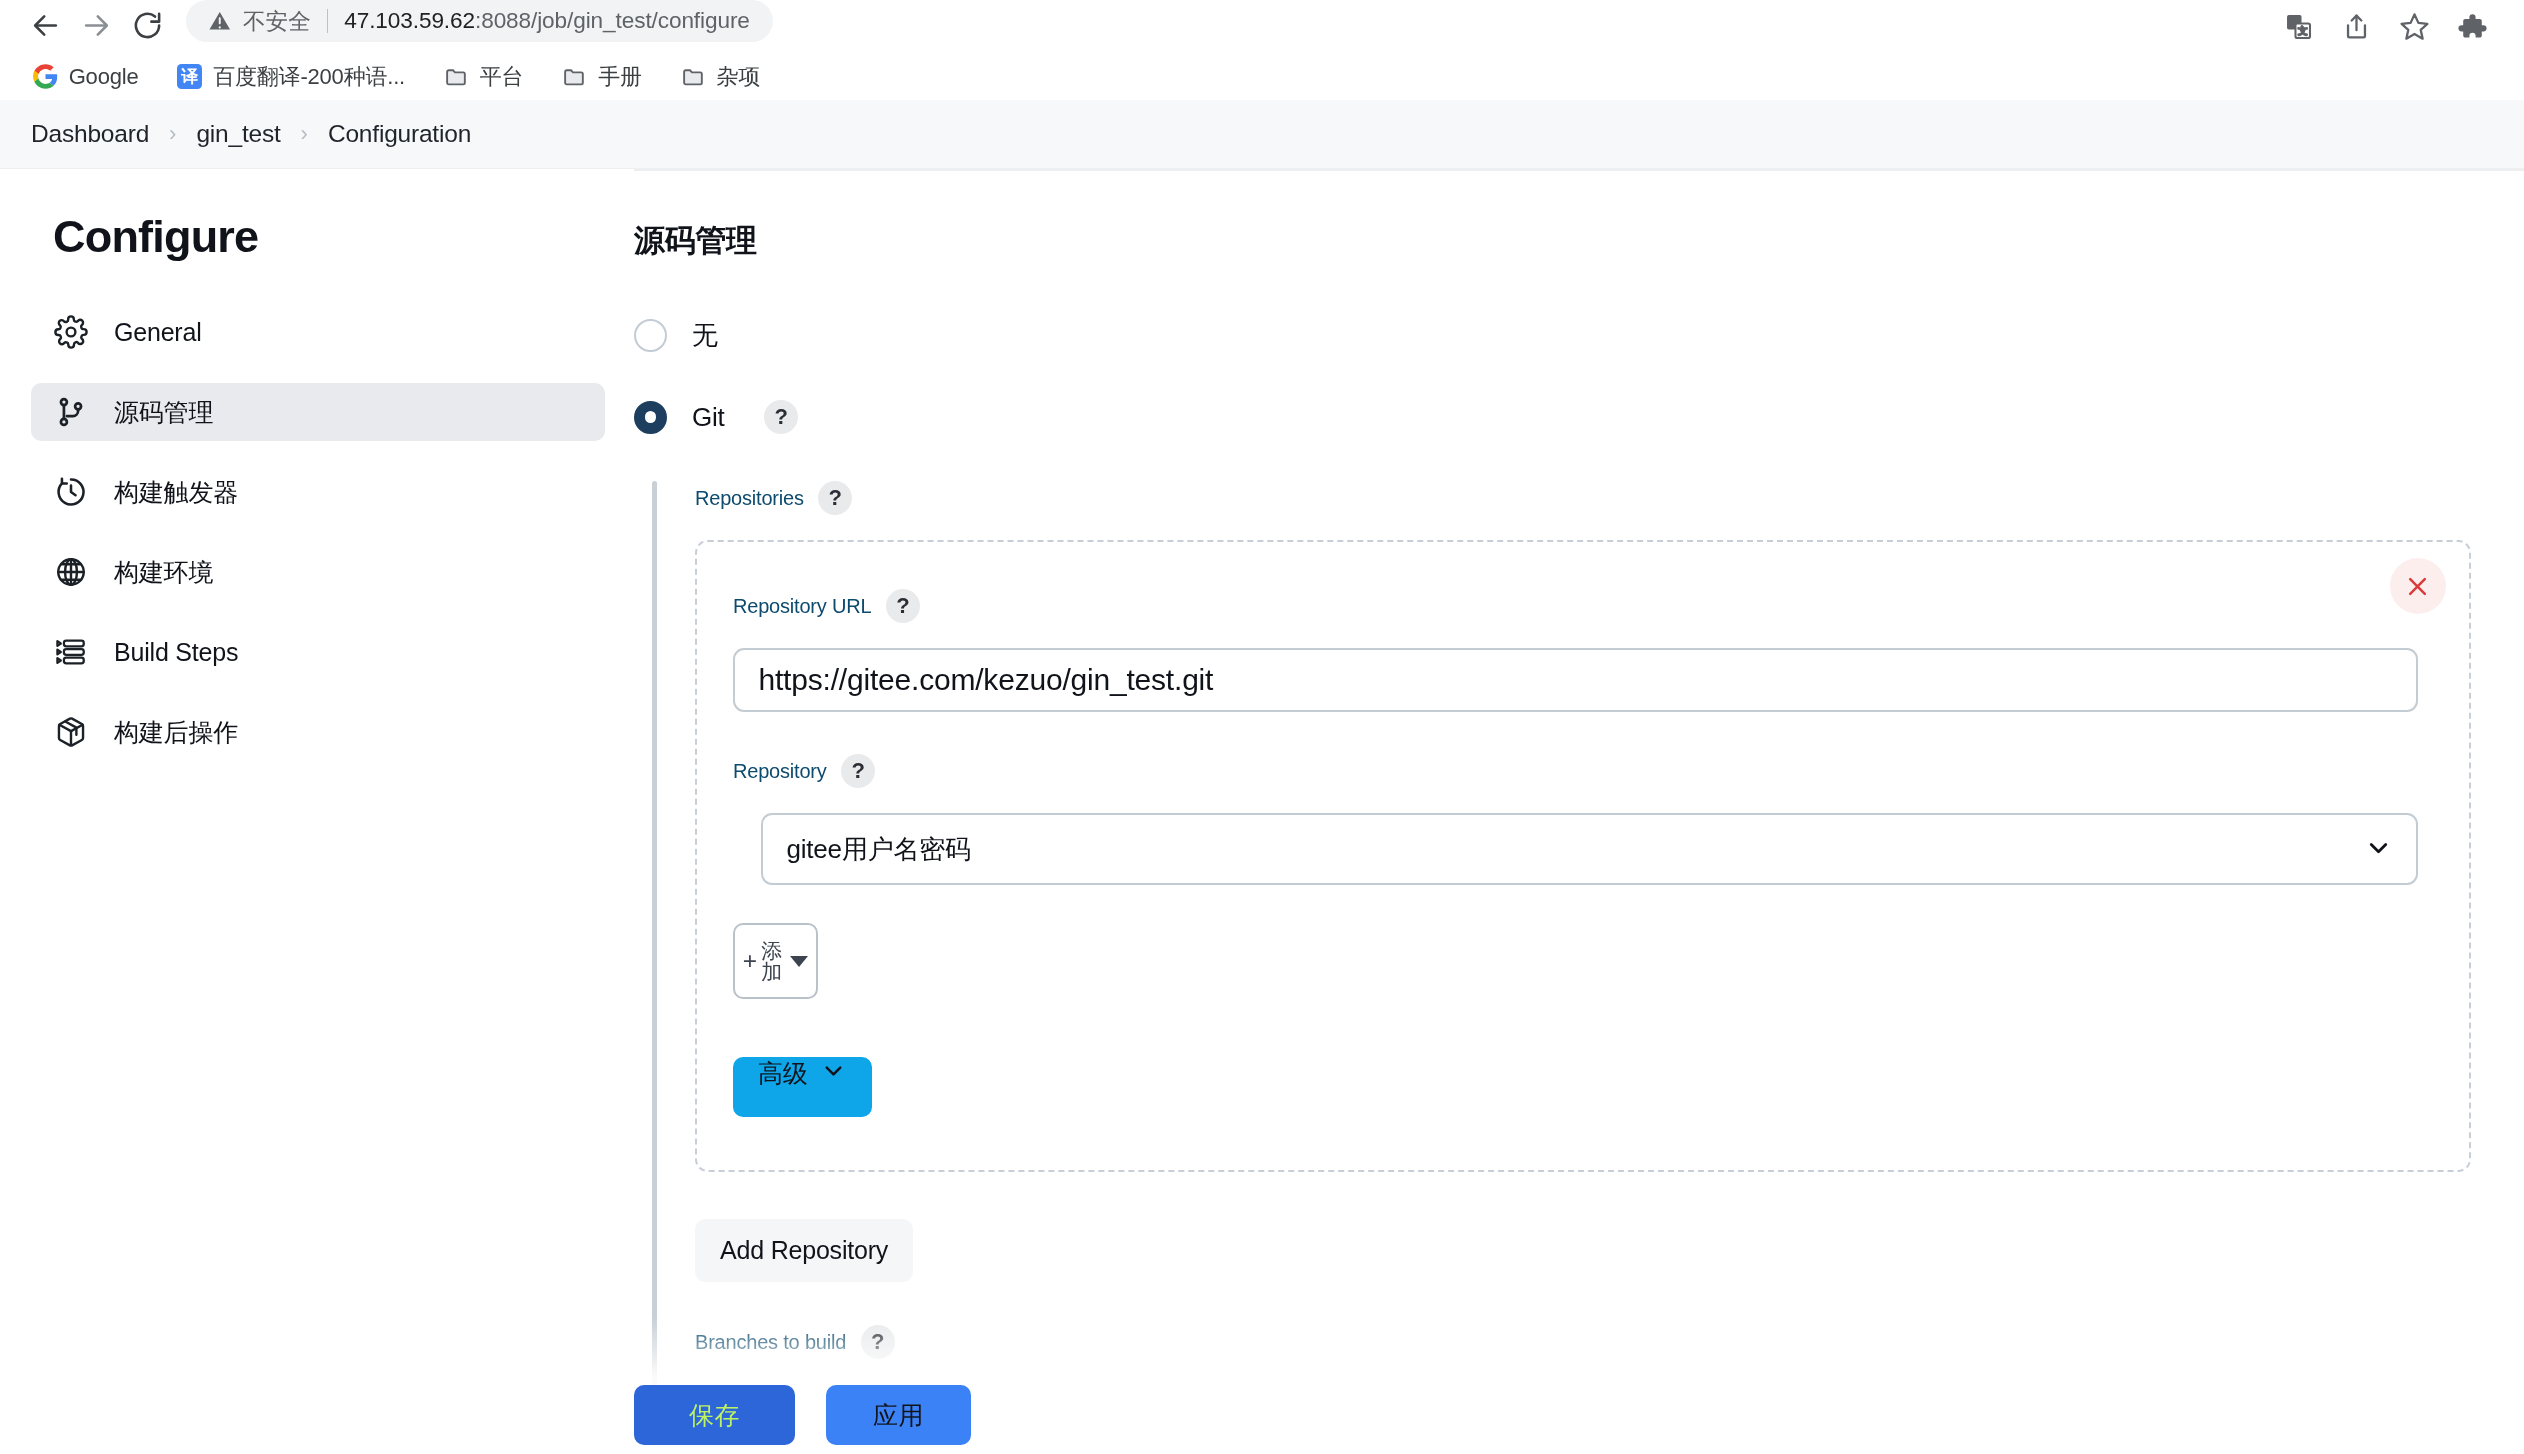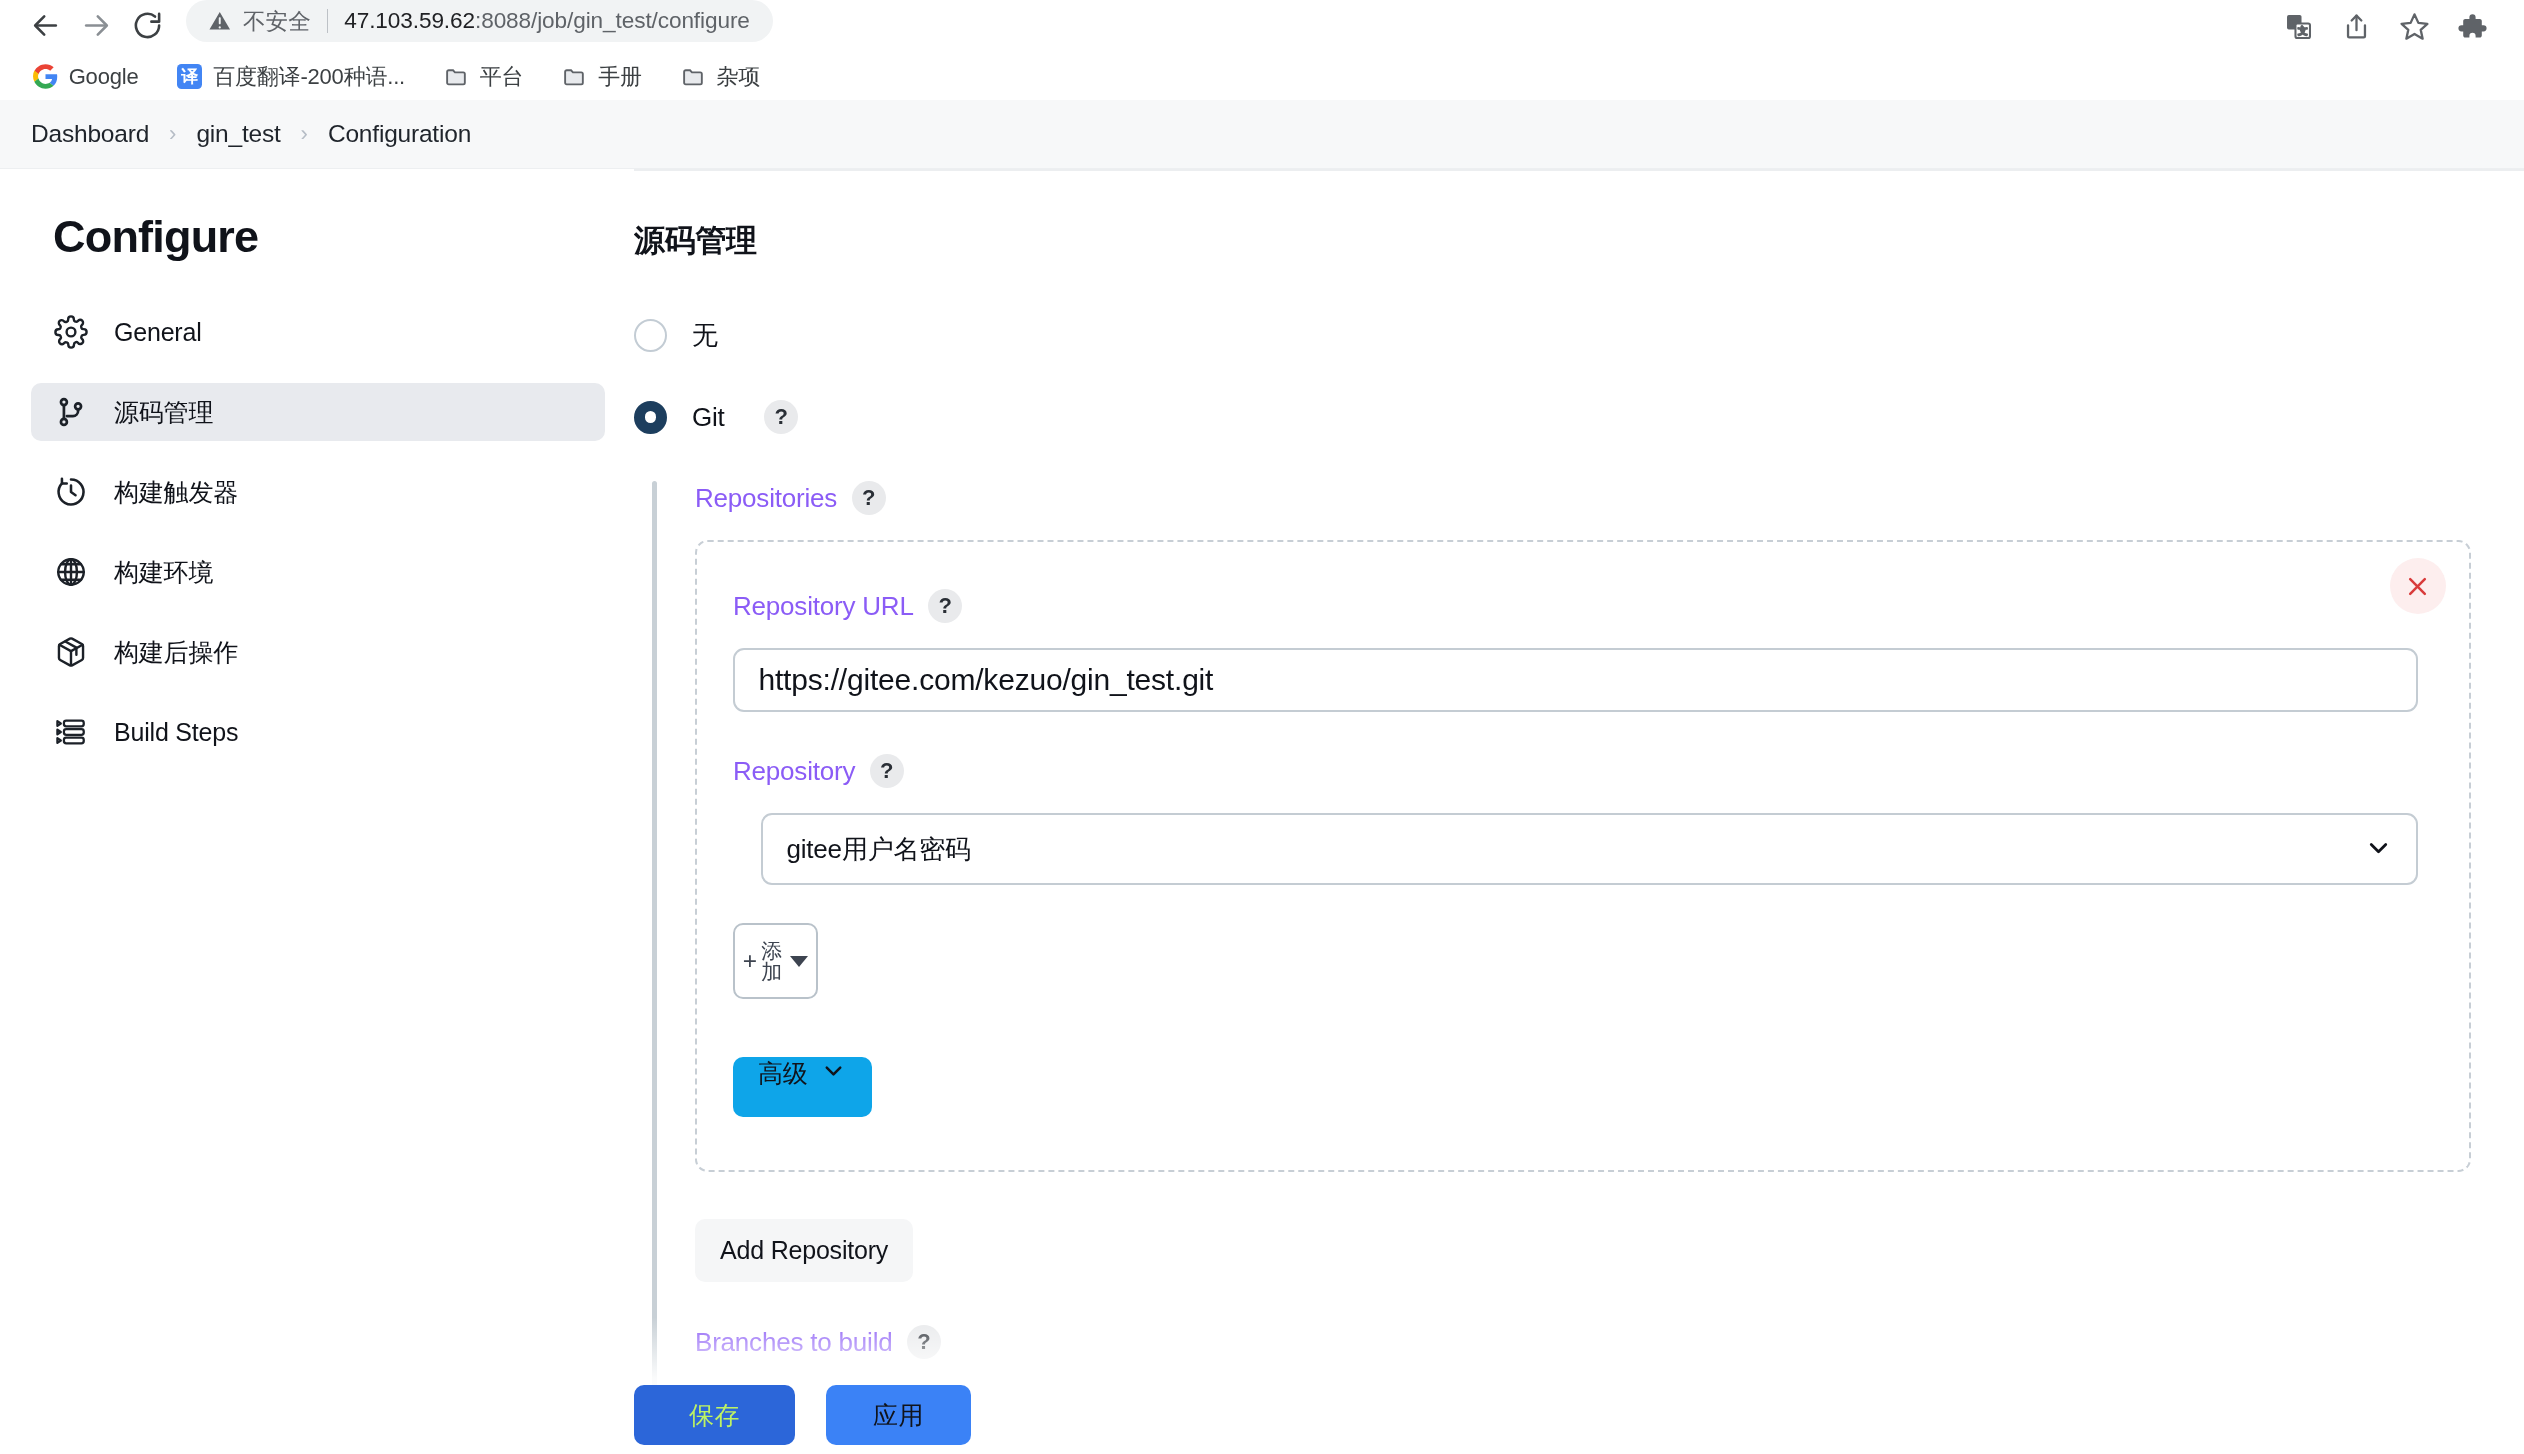--- a/index.html
+++ b/index.html
@@ -159,21 +159,21 @@
     position: relative;
     margin-left: 18px;
     padding-left: 43px;
   }
   #git-left-rule {
     position: absolute; left: 0; top: 0; bottom: -54px;
     width: 4.5px; background: #c8d0d6; border-radius: 2.7px;
   }
 
   .field-label-row { display: flex; align-items: center; margin-bottom: 25px; }
-  .field-label { font-size: 26px; color: #8b5cf6; letter-spacing: -0.2px; }
+  .field-label { font-size: 20px; color: #0c4a6e; letter-spacing: -0.2px; }
 
   
   #repo-box {
     border: 2.7px dashed #c7ced5; border-radius: 12.7px;
     padding: 47px 51px 53px 36px;
     position: relative;
     margin-bottom: 47px;
   }
   #delete-repo-btn {
     position: absolute; top: 16.3px; right: 23.5px;
@@ -434,48 +434,48 @@
         <span class="side-icon">
           <svg width="34" height="34" viewBox="0 0 24 24" fill="none" stroke="#1c2128" stroke-width="1.7" stroke-linecap="round" stroke-linejoin="round">
               <circle cx="12" cy="12" r="9"></circle>
               <line x1="3" y1="12" x2="21" y2="12"></line>
               <line x1="12" y1="3" x2="12" y2="21"></line>
               <ellipse cx="12" cy="12" rx="4.2" ry="9"></ellipse>
               <path d="M5 6.5h14M5 17.5h14"></path>
             </svg>
         </span>
         <span class="side-label">构建环境</span>
-      </div>
-
-      <div class="side-item">
-        <span class="side-icon">
-          <svg width="34" height="34" viewBox="0 0 24 24" fill="none" stroke="#1c2128" stroke-width="1.7" stroke-linecap="round" stroke-linejoin="round">
-              <path d="M20.5 7.8v8.4a1.6 1.6 0 0 1-.85 1.41l-6.9 3.8a1.6 1.6 0 0 1-1.5 0l-6.9-3.8A1.6 1.6 0 0 1 3.5 16.2V7.8a1.6 1.6 0 0 1 .85-1.41l6.9-3.8a1.6 1.6 0 0 1 1.5 0l6.9 3.8A1.6 1.6 0 0 1 20.5 7.8z"></path>
-              <path d="M8 4.6l7.8 4.3v5"></path>
-              <path d="M3.8 6.9 12 11.4l8.2-4.5"></path>
-              <path d="M12 11.4V20.8"></path>
-            </svg>
-        </span>
-        <span class="side-label">构建后操作</span>
       </div>
 
       <div class="side-item">
         <span class="side-icon">
           <svg width="34" height="34" viewBox="0 0 24 24" fill="none" stroke="#1c2128" stroke-width="1.6" stroke-linejoin="round">
               <rect x="7" y="4" width="14" height="4" rx="1.6"></rect>
               <rect x="7" y="10" width="14" height="4" rx="1.6"></rect>
               <rect x="7" y="16" width="14" height="4" rx="1.6"></rect>
               <polygon points="2.4,4.4 4.8,6 2.4,7.6"></polygon>
               <polygon points="2.4,10.4 4.8,12 2.4,13.6"></polygon>
               <polygon points="2.4,16.4 4.8,18 2.4,19.6"></polygon>
             </svg>
         </span>
         <span class="side-label">Build Steps</span>
       </div>
 
+      <div class="side-item">
+        <span class="side-icon">
+          <svg width="34" height="34" viewBox="0 0 24 24" fill="none" stroke="#1c2128" stroke-width="1.7" stroke-linecap="round" stroke-linejoin="round">
+              <path d="M20.5 7.8v8.4a1.6 1.6 0 0 1-.85 1.41l-6.9 3.8a1.6 1.6 0 0 1-1.5 0l-6.9-3.8A1.6 1.6 0 0 1 3.5 16.2V7.8a1.6 1.6 0 0 1 .85-1.41l6.9-3.8a1.6 1.6 0 0 1 1.5 0l6.9 3.8A1.6 1.6 0 0 1 20.5 7.8z"></path>
+              <path d="M8 4.6l7.8 4.3v5"></path>
+              <path d="M3.8 6.9 12 11.4l8.2-4.5"></path>
+              <path d="M12 11.4V20.8"></path>
+            </svg>
+        </span>
+        <span class="side-label">构建后操作</span>
+      </div>
+
     </div>
   </div>
 
   <div id="main-col">
     <div id="main-top-rule"></div>
 
     <div id="main-inner">
 
       <div id="scm-heading">源码管理</div>
 

